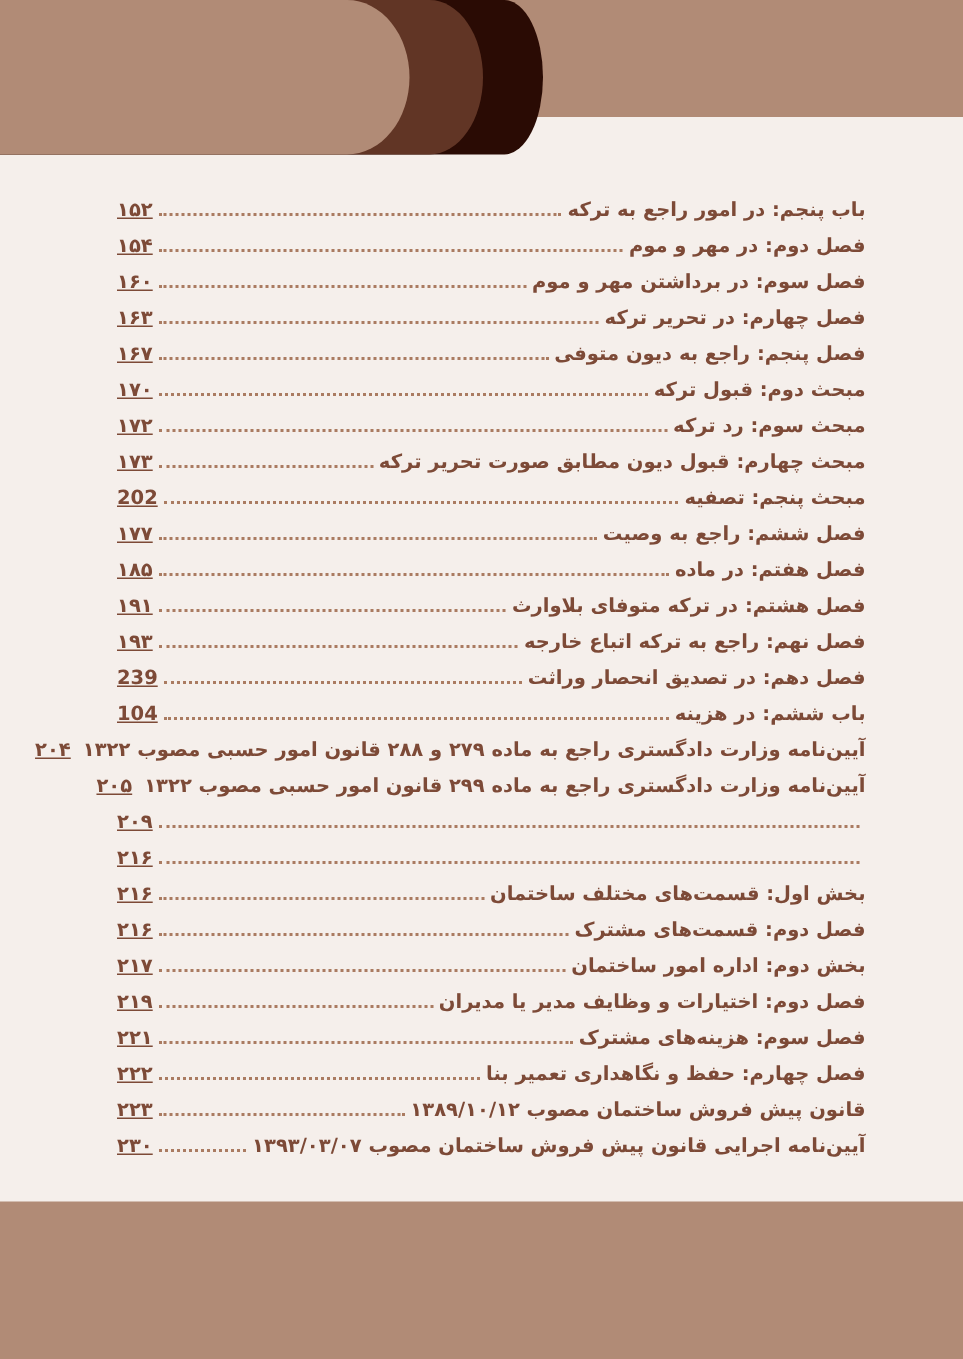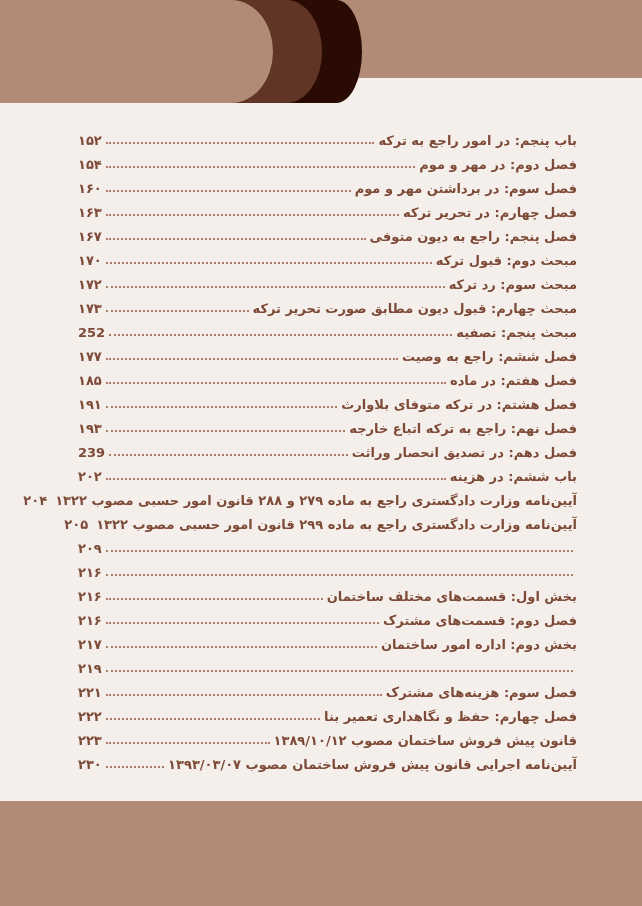--- a/index.html
+++ b/index.html
@@ -41,21 +41,21 @@
     font-size:13px;
     font-weight:bold;
   }
   .toc-title { white-space:nowrap; }
   .toc-leader {
     flex:1 1 auto;
     height:8px;
     margin:0 4px;
     border-bottom:2px dotted #aa7b61;
   }
-  .toc-page { white-space:nowrap; }
+  .toc-page { white-space:nowrap;text-decoration:underline; }
 </style>
 </head>
 <body>
 
 <div class="page">
 
   <div>
     <div class="header-band-right"></div>
     <div class="arc arc-dark"></div>
     <div class="arc arc-mid"></div>
@@ -99,21 +99,21 @@
       <span class="toc-page">۱۷۲</span>
     </div>
       <div class="toc-row">
       <span class="toc-title">مبحث چهارم: قبول دیون مطابق صورت تحریر ترکه</span>
       <span class="toc-leader"></span>
       <span class="toc-page">۱۷۳</span>
     </div>
       <div class="toc-row">
       <span class="toc-title">مبحث پنجم: تصفیه</span>
       <span class="toc-leader"></span>
-      <span class="toc-page">252</span>
+      <span class="toc-page">202</span>
     </div>
       <div class="toc-row">
       <span class="toc-title">فصل ششم: راجع به وصیت</span>
       <span class="toc-leader"></span>
       <span class="toc-page">۱۷۷</span>
     </div>
       <div class="toc-row">
       <span class="toc-title">فصل هفتم: در ماده</span>
       <span class="toc-leader"></span>
       <span class="toc-page">۱۸۵</span>
@@ -129,21 +129,21 @@
       <span class="toc-page">۱۹۳</span>
     </div>
       <div class="toc-row">
       <span class="toc-title">فصل دهم: در تصدیق انحصار وراثت</span>
       <span class="toc-leader"></span>
       <span class="toc-page">239</span>
     </div>
       <div class="toc-row">
       <span class="toc-title">باب ششم: در هزینه</span>
       <span class="toc-leader"></span>
-      <span class="toc-page">۲۰۲</span>
+      <span class="toc-page">104</span>
     </div>
       <div class="toc-row">
       <span class="toc-title">آیین‌نامه وزارت دادگستری راجع به ماده ۲۷۹ و ۲۸۸ قانون امور حسبی مصوب ۱۳۲۲</span>
       <span class="toc-leader"></span>
       <span class="toc-page">۲۰۴</span>
     </div>
       <div class="toc-row">
       <span class="toc-title">آیین‌نامه وزارت دادگستری راجع به ماده ۲۹۹ قانون امور حسبی مصوب ۱۳۲۲</span>
       <span class="toc-leader"></span>
       <span class="toc-page">۲۰۵</span>
@@ -165,20 +165,21 @@
       <span class="toc-title">فصل دوم: قسمت‌های مشترک</span>
       <span class="toc-leader"></span>
       <span class="toc-page">۲۱۶</span>
     </div>
       <div class="toc-row">
       <span class="toc-title">بخش دوم: اداره امور ساختمان</span>
       <span class="toc-leader"></span>
       <span class="toc-page">۲۱۷</span>
     </div>
       <div class="toc-row">
+      <span class="toc-title">فصل دوم: اختیارات و وظایف مدیر یا مدیران</span>
       <span class="toc-leader"></span>
       <span class="toc-page">۲۱۹</span>
     </div>
       <div class="toc-row">
       <span class="toc-title">فصل سوم: هزینه‌های مشترک</span>
       <span class="toc-leader"></span>
       <span class="toc-page">۲۲۱</span>
     </div>
       <div class="toc-row">
       <span class="toc-title">فصل چهارم: حفظ و نگاهداری تعمیر بنا</span>

